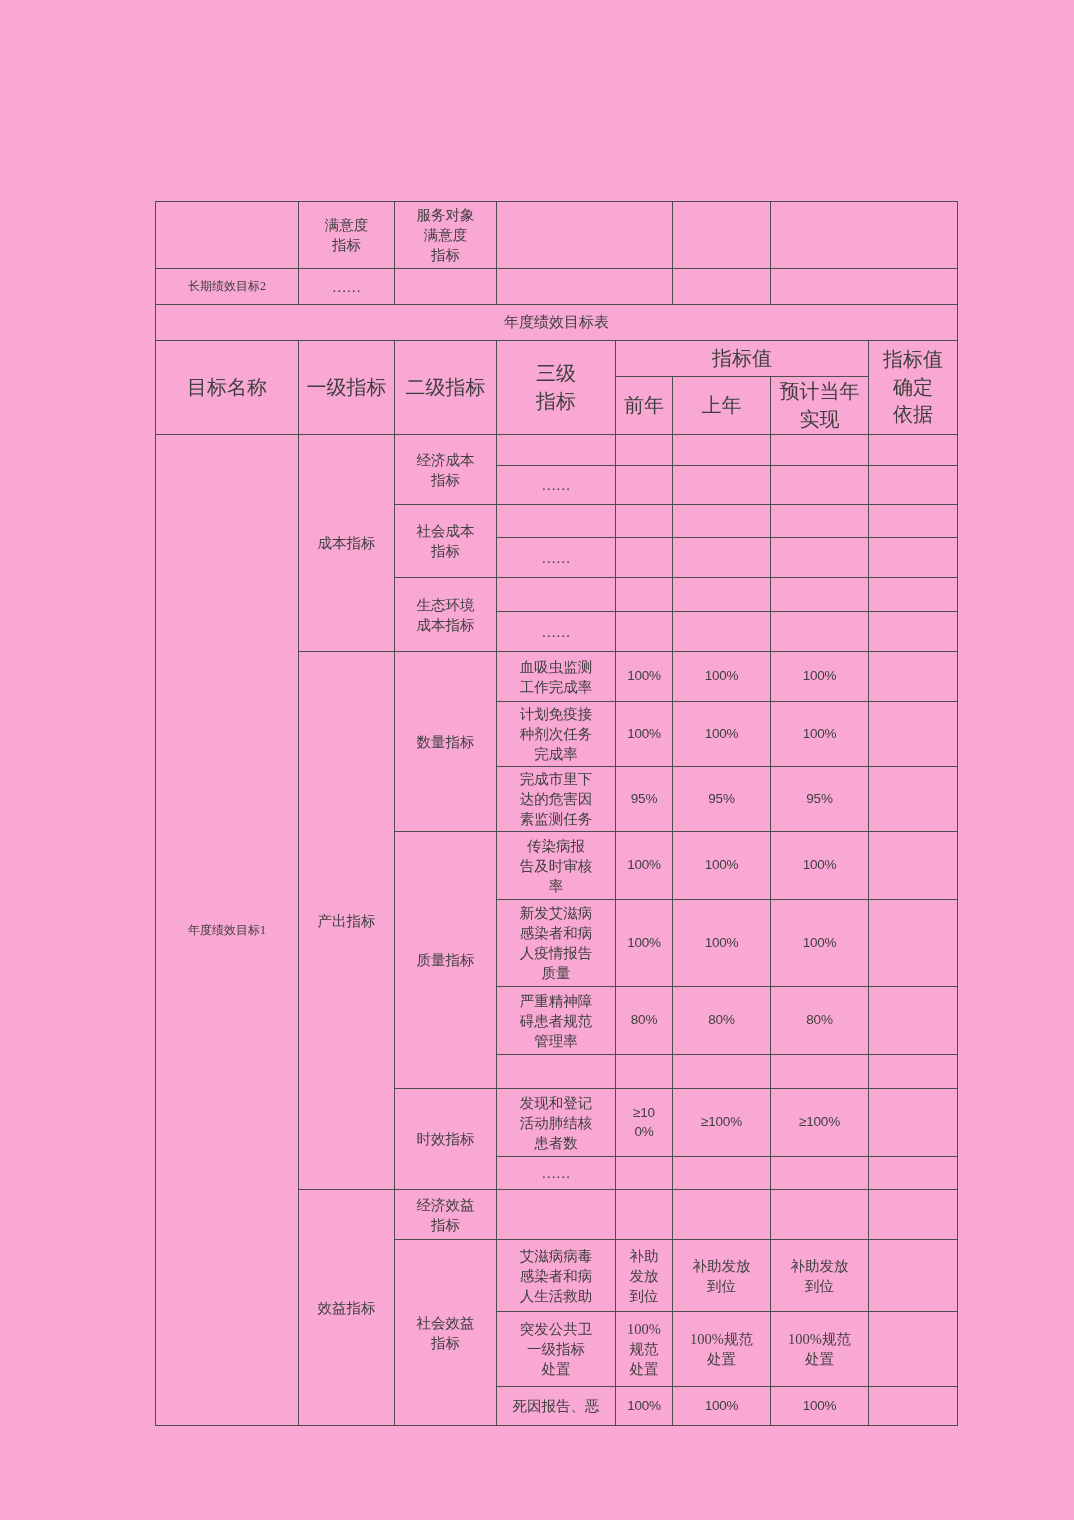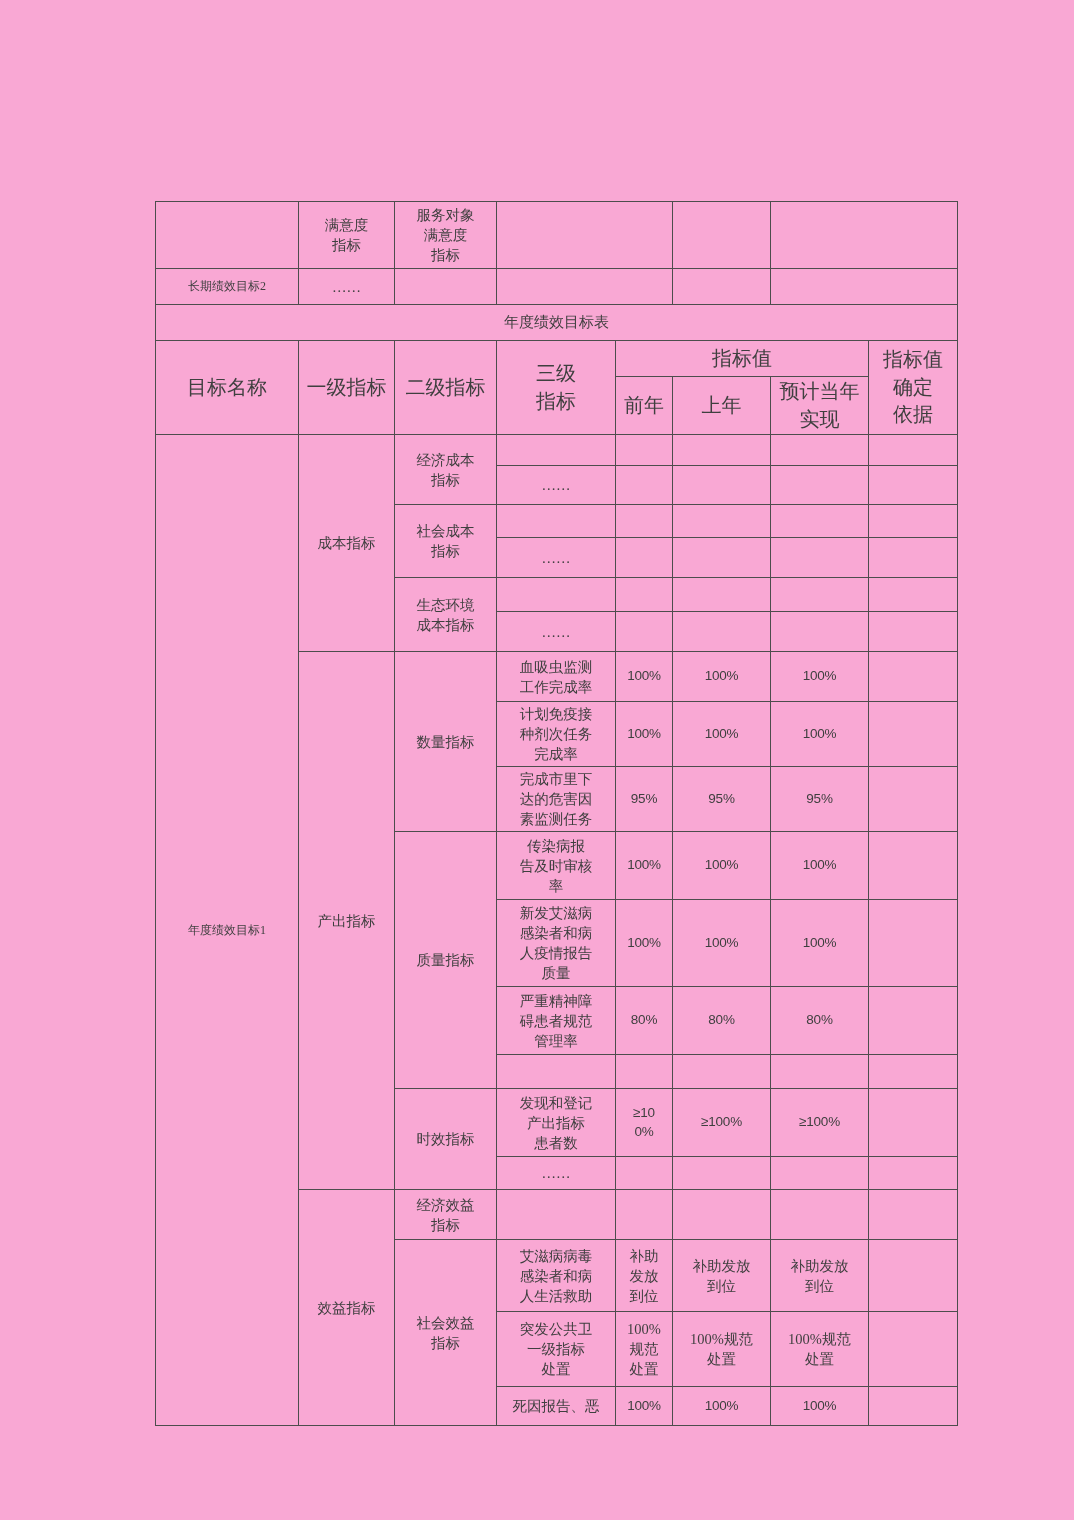--- a/index.html
+++ b/index.html
@@ -185,21 +185,21 @@
   <tr style="height:34px">
     <td></td>
     <td></td>
     <td></td>
     <td></td>
     <td></td>
   </tr>
   <tr style="height:68px">
     <td rowspan="2">时效指标</td>
     <td>发现和登记
-产出指标
+活动肺结核
 患者数</td>
     <td class="num">≥10
 0%</td>
     <td class="num">≥100%</td>
     <td class="num">≥100%</td>
     <td></td>
   </tr>
   <tr style="height:33px">
     <td>……</td>
     <td></td>

